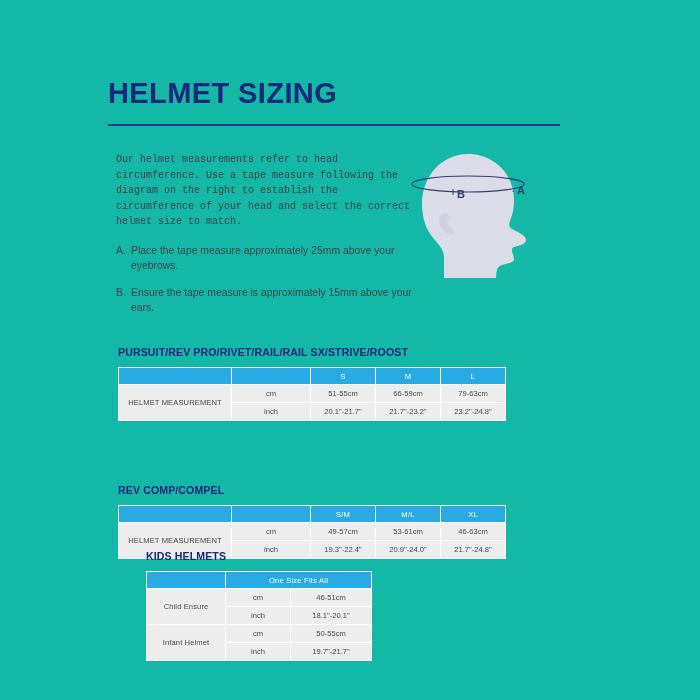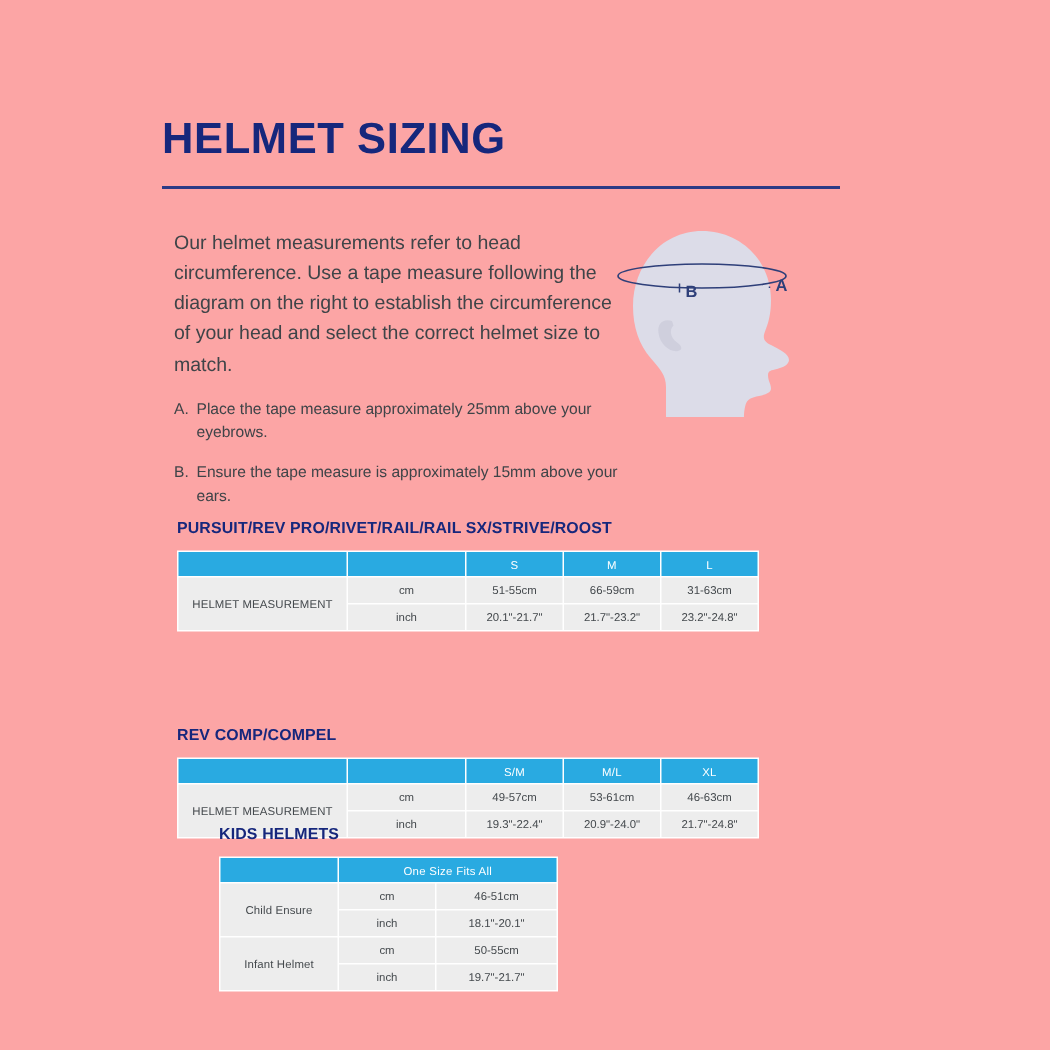--- a/index.html
+++ b/index.html
@@ -9,21 +9,21 @@
     height: 700px;
     background: #f0f0f0;
     font-family: "Liberation Sans", sans-serif;
     overflow: hidden;
   }
 
   .page {
     position: relative;
     width: 700px;
     height: 700px;
-    background: #fca5a5;
+    background: #14b8a6;
   }
 
   
   .title-block {
     position: absolute;
     left: 108px;
     top: 78px;
     width: 452px;
   }
   .page-title {
@@ -42,23 +42,24 @@
   }
 
   
   .intro-wrap {
     position: absolute;
     left: 116px;
     top: 152px;
     width: 300px;
   }
   .intro-para {
-    font-size: 13px;
+    font-size: 10px;
     line-height: 1.55;
     color: #3f4448;
+    font-family: Liberation Mono, monospace;
   }
   .bullet-list { margin-top: 13px; }
   .bullet-row {
     display: flex;
     font-size: 10.4px;
     line-height: 1.5;
     color: #3f4448;
     margin-bottom: 11px;
   }
   .bullet-letter {
@@ -199,21 +200,21 @@
           <th class="hdr">M</th>
           <th class="hdr">L</th>
         </tr>
       </thead>
       <tbody>
         <tr>
           <td class="rowlabel" rowspan="2">HELMET MEASUREMENT</td>
           <td>cm</td>
           <td>51-55cm</td>
           <td>66-59cm</td>
-          <td>31-63cm</td>
+          <td>79-63cm</td>
         </tr>
         <tr>
           <td>inch</td>
           <td>20.1"-21.7"</td>
           <td>21.7"-23.2"</td>
           <td>23.2"-24.8"</td>
         </tr>
       </tbody>
     </table>
   </div>

